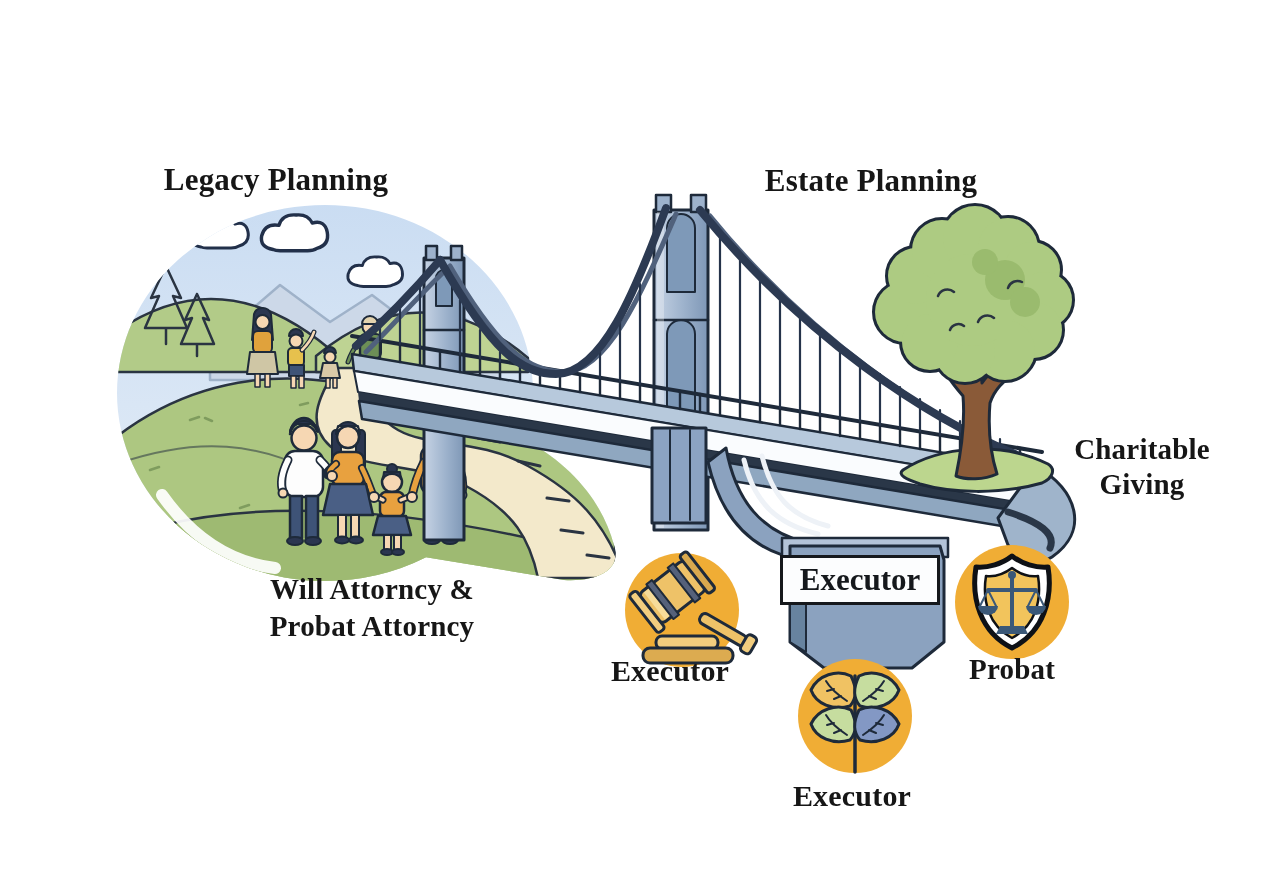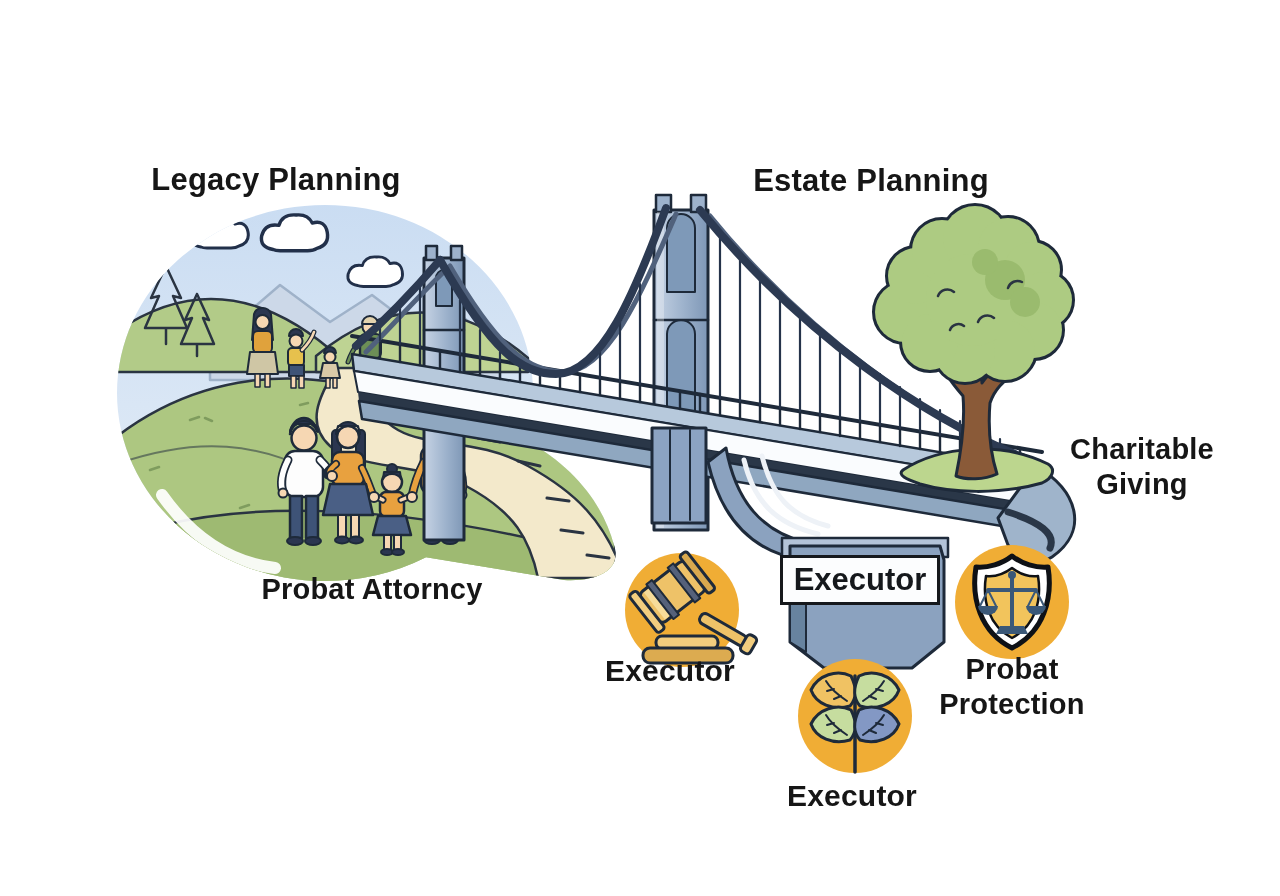--- a/index.html
+++ b/index.html
@@ -1,18 +1,18 @@
 <!DOCTYPE html>
 <html><head>
 <meta charset="utf-8">
 <style>
   html,body{margin:0;padding:0;background:#ffffff;}
   .stage{
     position:relative;width:1280px;height:896px;background:#ffffff;overflow:hidden;
-    font-family:Liberation Sans, sans-serif;color:#161616;
+    font-family:Liberation Serif, serif;color:#161616;
   }
   .stage svg{position:absolute;left:0;top:0;}
   .label{
     position:absolute;font-weight:600;font-size:30px;line-height:36px;
     text-align:center;color:#161616;letter-spacing:.2px;white-space:nowrap;
   }
   .label .ln{display:block;}
   .exec-box{
     position:absolute;left:780px;top:555px;width:160px;height:50px;
     background:#fcfdfe;border:3px solid #15181c;box-sizing:border-box;
@@ -310,27 +310,27 @@
   <div class="label" style="left:126px;top:162px;width:300px;font-size:31px;">Legacy Planning</div>
 
   <div class="label" style="left:721px;top:163px;width:300px;font-size:31px;">Estate Planning</div>
 
   <div class="label" style="left:1042px;top:432px;width:200px;font-size:29px;line-height:35px;">
     <span class="ln">Charitable</span>
     <span class="ln">Giving</span>
   </div>
 
   <div class="label" style="left:222px;top:571px;width:300px;font-size:29px;line-height:37px;">
+    <span class="ln">Will Attorncy &amp;</span>
     <span class="ln">Probat Attorncy</span>
   </div>
 
   <div class="exec-box">Executor</div>
 
   <div class="label" style="left:570px;top:653px;width:200px;">Executor</div>
 
   <div class="label" style="left:752px;top:778px;width:200px;">Executor</div>
 
   <div class="label" style="left:912px;top:652px;width:200px;font-size:29px;line-height:35px;">
     <span class="ln">Probat</span>
-    <span class="ln">Protection</span>
   </div>
 
 </div>
 
 </body></html>

